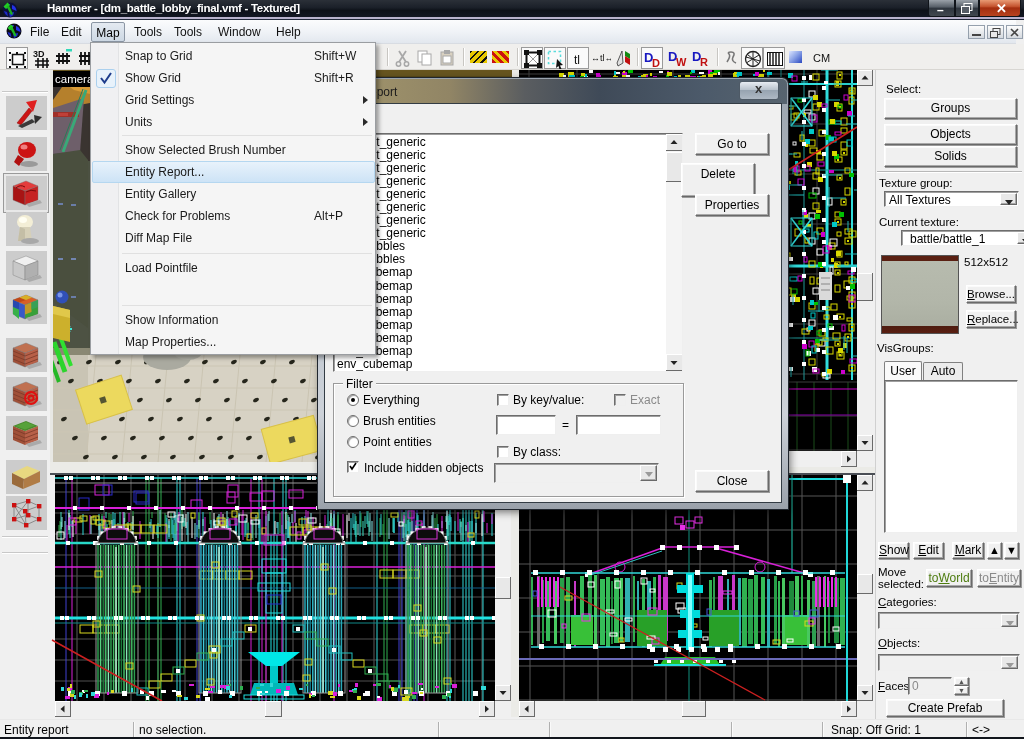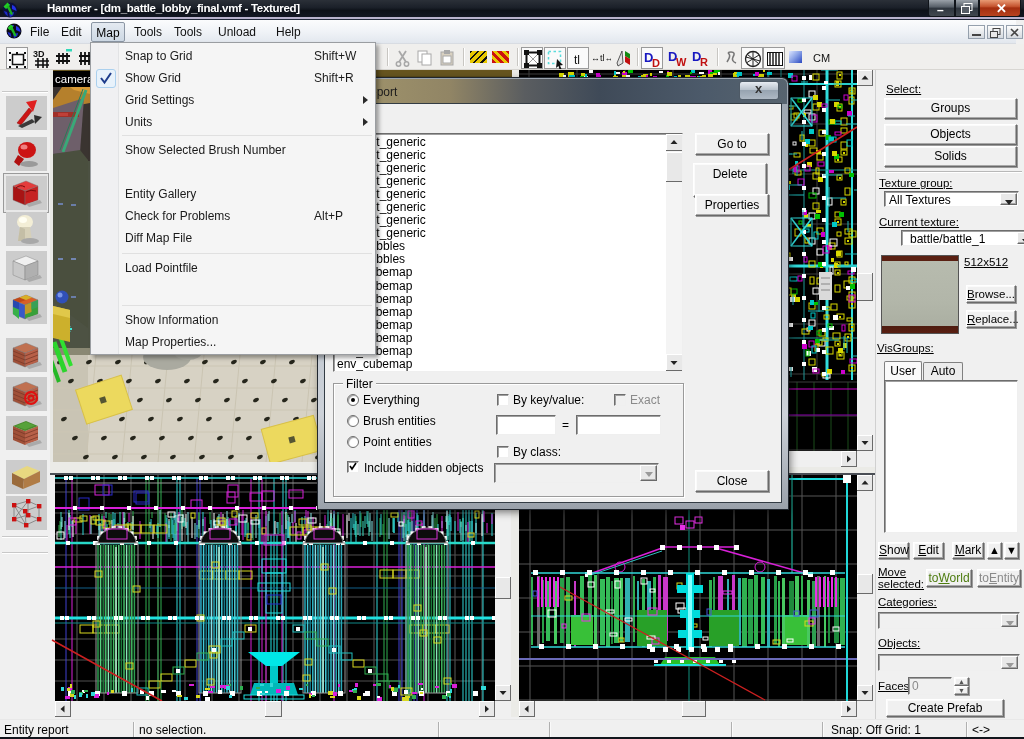--- a/index.html
+++ b/index.html
@@ -34,21 +34,21 @@
 
 #vp3d { position:absolute; left:50px; top:70px; width:462px; height:392px; }
 #vptr { position:absolute; left:519px; top:70px; width:356px; height:397px; }
 #vpbl { position:absolute; left:50px;  top:475px; width:461px; height:242px; }
 #vpbr { position:absolute; left:519px; top:475px; width:356px; height:242px; }
 #hsplit { position:absolute; left:50px; top:462px; width:825px; height:13px; background:#ebebe7; border-bottom:2px solid #4a4e55; box-sizing:content-box; height:11px; }
 #vsplit-top { position:absolute; left:512px; top:70px; width:7px; height:392px; background:#ebebe7; }
 #vsplit-bot { position:absolute; left:511px; top:475px; width:8px; height:242px; background:#ebebe7; }
 
 #rpanel { position:absolute; left:875px; top:70px; width:149px; height:649px; background:#f0f0f0; font-size:11px; color:#000; }
-#rpanel .lbl { position:absolute; font-size:11.5px; color:#000;text-decoration:underline; }
+#rpanel .lbl { position:absolute; font-size:11.5px; color:#000; }
 .cbtn { position:absolute; background:#f0f0f0; border:1px solid; border-color:#ffffff #696969 #696969 #ffffff;
   box-shadow:inset -1px -1px 0 #a8a8a8, inset 1px 1px 0 #fbfbfb, 1px 1px 0 #9a9a9a; text-align:center; font-size:12px; color:#000; }
 .sunken { background:#fff; border:1px solid; border-color:#6d6d6d #efefef #efefef #6d6d6d; box-shadow:inset 1px 1px 0 #9f9f9f; }
 .combo-arrow { position:absolute; right:1px; top:1px; bottom:1px; width:17px; background:#e8e8e8;
   border:1px solid; border-color:#ffffff #696969 #696969 #ffffff; box-shadow:inset -1px -1px 0 #a8a8a8; }
 .combo-arrow:after { content:""; position:absolute; left:4px; top:6px; border:4px solid transparent; border-top:5px solid #222; }
 .combo-arrow.dis:after { border-top-color:#9a9a9a; }
 
 #status { position:absolute; left:0; top:719px; width:1024px; height:18px; background:#f0f0f0; border-top:1px solid #e8e8e8; font-size:12px; color:#000; }
 #status .sep { position:absolute; top:2px; width:1px; height:15px; background:#b0b0b0; box-shadow:1px 0 0 #fafafa; }
@@ -120,21 +120,21 @@
         <path d="M12 10 Q12 14 8 15 L7 11 Z" fill="#1c28c8"></path>
         <path d="M1.5 9 Q2.5 13 5.5 14 L4.5 10 Z" fill="#1c28c8"></path>
         <path d="M1.5 5 L5 1.5 L7.5 3.5 L4 7.5 Z" fill="#22cc22"></path>
         <path d="M4 5 L6.5 4 L10.5 12.5 L8.5 13.5 Z" fill="#1db41d"></path>
       </svg>
     <span class="mitem" style="left:30px">File</span>
     <span class="mitem" style="left:61px">Edit</span>
     <div id="map-item">Map</div>
     <span class="mitem" style="left:134px">Tools</span>
     <span class="mitem" style="left:174px">Tools</span>
-    <span class="mitem" style="left:218px">Unload</span>
+    <span class="mitem" style="left:218px">Window</span>
     <span class="mitem" style="left:276px">Help</span>
     <div class="mdibtn" style="left:968px">
         <div class="abs" style="left:3px;top:8px;width:9px;height:2px;background:#444"></div>
       </div>
     <div class="mdibtn" style="left:987px">
         <svg class="abs" style="left:2px;top:2px" width="12" height="10">
           <rect x="3" y="0.5" width="7" height="6" fill="none" stroke="#444"></rect>
           <rect x="0.5" y="3.5" width="7" height="6" fill="#e8e8e8" stroke="#444"></rect>
         </svg>
       </div>
@@ -2231,21 +2231,21 @@
       <div class="sunken abs" style="left:171px;top:311px;width:60px;height:20px"></div>
       <span class="dtext" style="left:237px;top:314px">=</span>
       <div class="sunken abs" style="left:251px;top:311px;width:85px;height:20px"></div>
       <div class="chk" style="left:172px;top:342px"></div>
         <span class="dtext" style="left:188px;top:341px">By class:</span>
       <div class="sunken abs" style="left:169px;top:359px;width:165px;height:20px;background:#f0f0f0">
           <div class="combo-arrow dis"></div>
         </div>
 
       <div class="cbtn" style="left:370px;top:29px;width:74px;height:22px;line-height:20px">Go to</div>
-      <div class="cbtn" style="left:368px;top:59px;width:74px;height:34px;line-height:20px">Delete</div>
+      <div class="cbtn" style="left:356px;top:59px;width:74px;height:34px;line-height:20px">Delete</div>
       <div class="cbtn" style="left:370px;top:90px;width:74px;height:22px;line-height:20px">Properties</div>
       <div class="cbtn" style="left:370px;top:366px;width:74px;height:22px;line-height:20px">Close</div>
     </div>
   </div>
 
   <div id="menu">
     <div class="gutter"></div>
     <div class="menuitem" style="top:2px">
         <span class="txt">Snap to Grid</span>
         <span class="sc">Shift+W</span>
@@ -2263,20 +2263,24 @@
         <div class="subarrow"></div>
       </div>
     <div class="menuitem" style="top:68px">
         <span class="txt">Units</span>
         <div class="subarrow"></div>
       </div>
     <div class="msep" style="top:92px"></div>
     <div class="menuitem" style="top:96px">
         <span class="txt">Show Selected Brush Number</span>
       </div>
+    <div class="menuitem" style="top:118px">
+        <div class="abs" style="left:0;top:0;width:283px;height:22px;background:linear-gradient(180deg,#e8f2fb,#cde3f6);border:1px solid #b5d7f0;border-radius:2px"></div>
+        <span class="txt">Entity Report...</span>
+      </div>
     <div class="menuitem" style="top:140px">
         <span class="txt">Entity Gallery</span>
       </div>
     <div class="menuitem" style="top:162px">
         <span class="txt">Check for Problems</span>
         <span class="sc">Alt+P</span>
       </div>
     <div class="menuitem" style="top:184px">
         <span class="txt">Diff Map File</span>
       </div>

